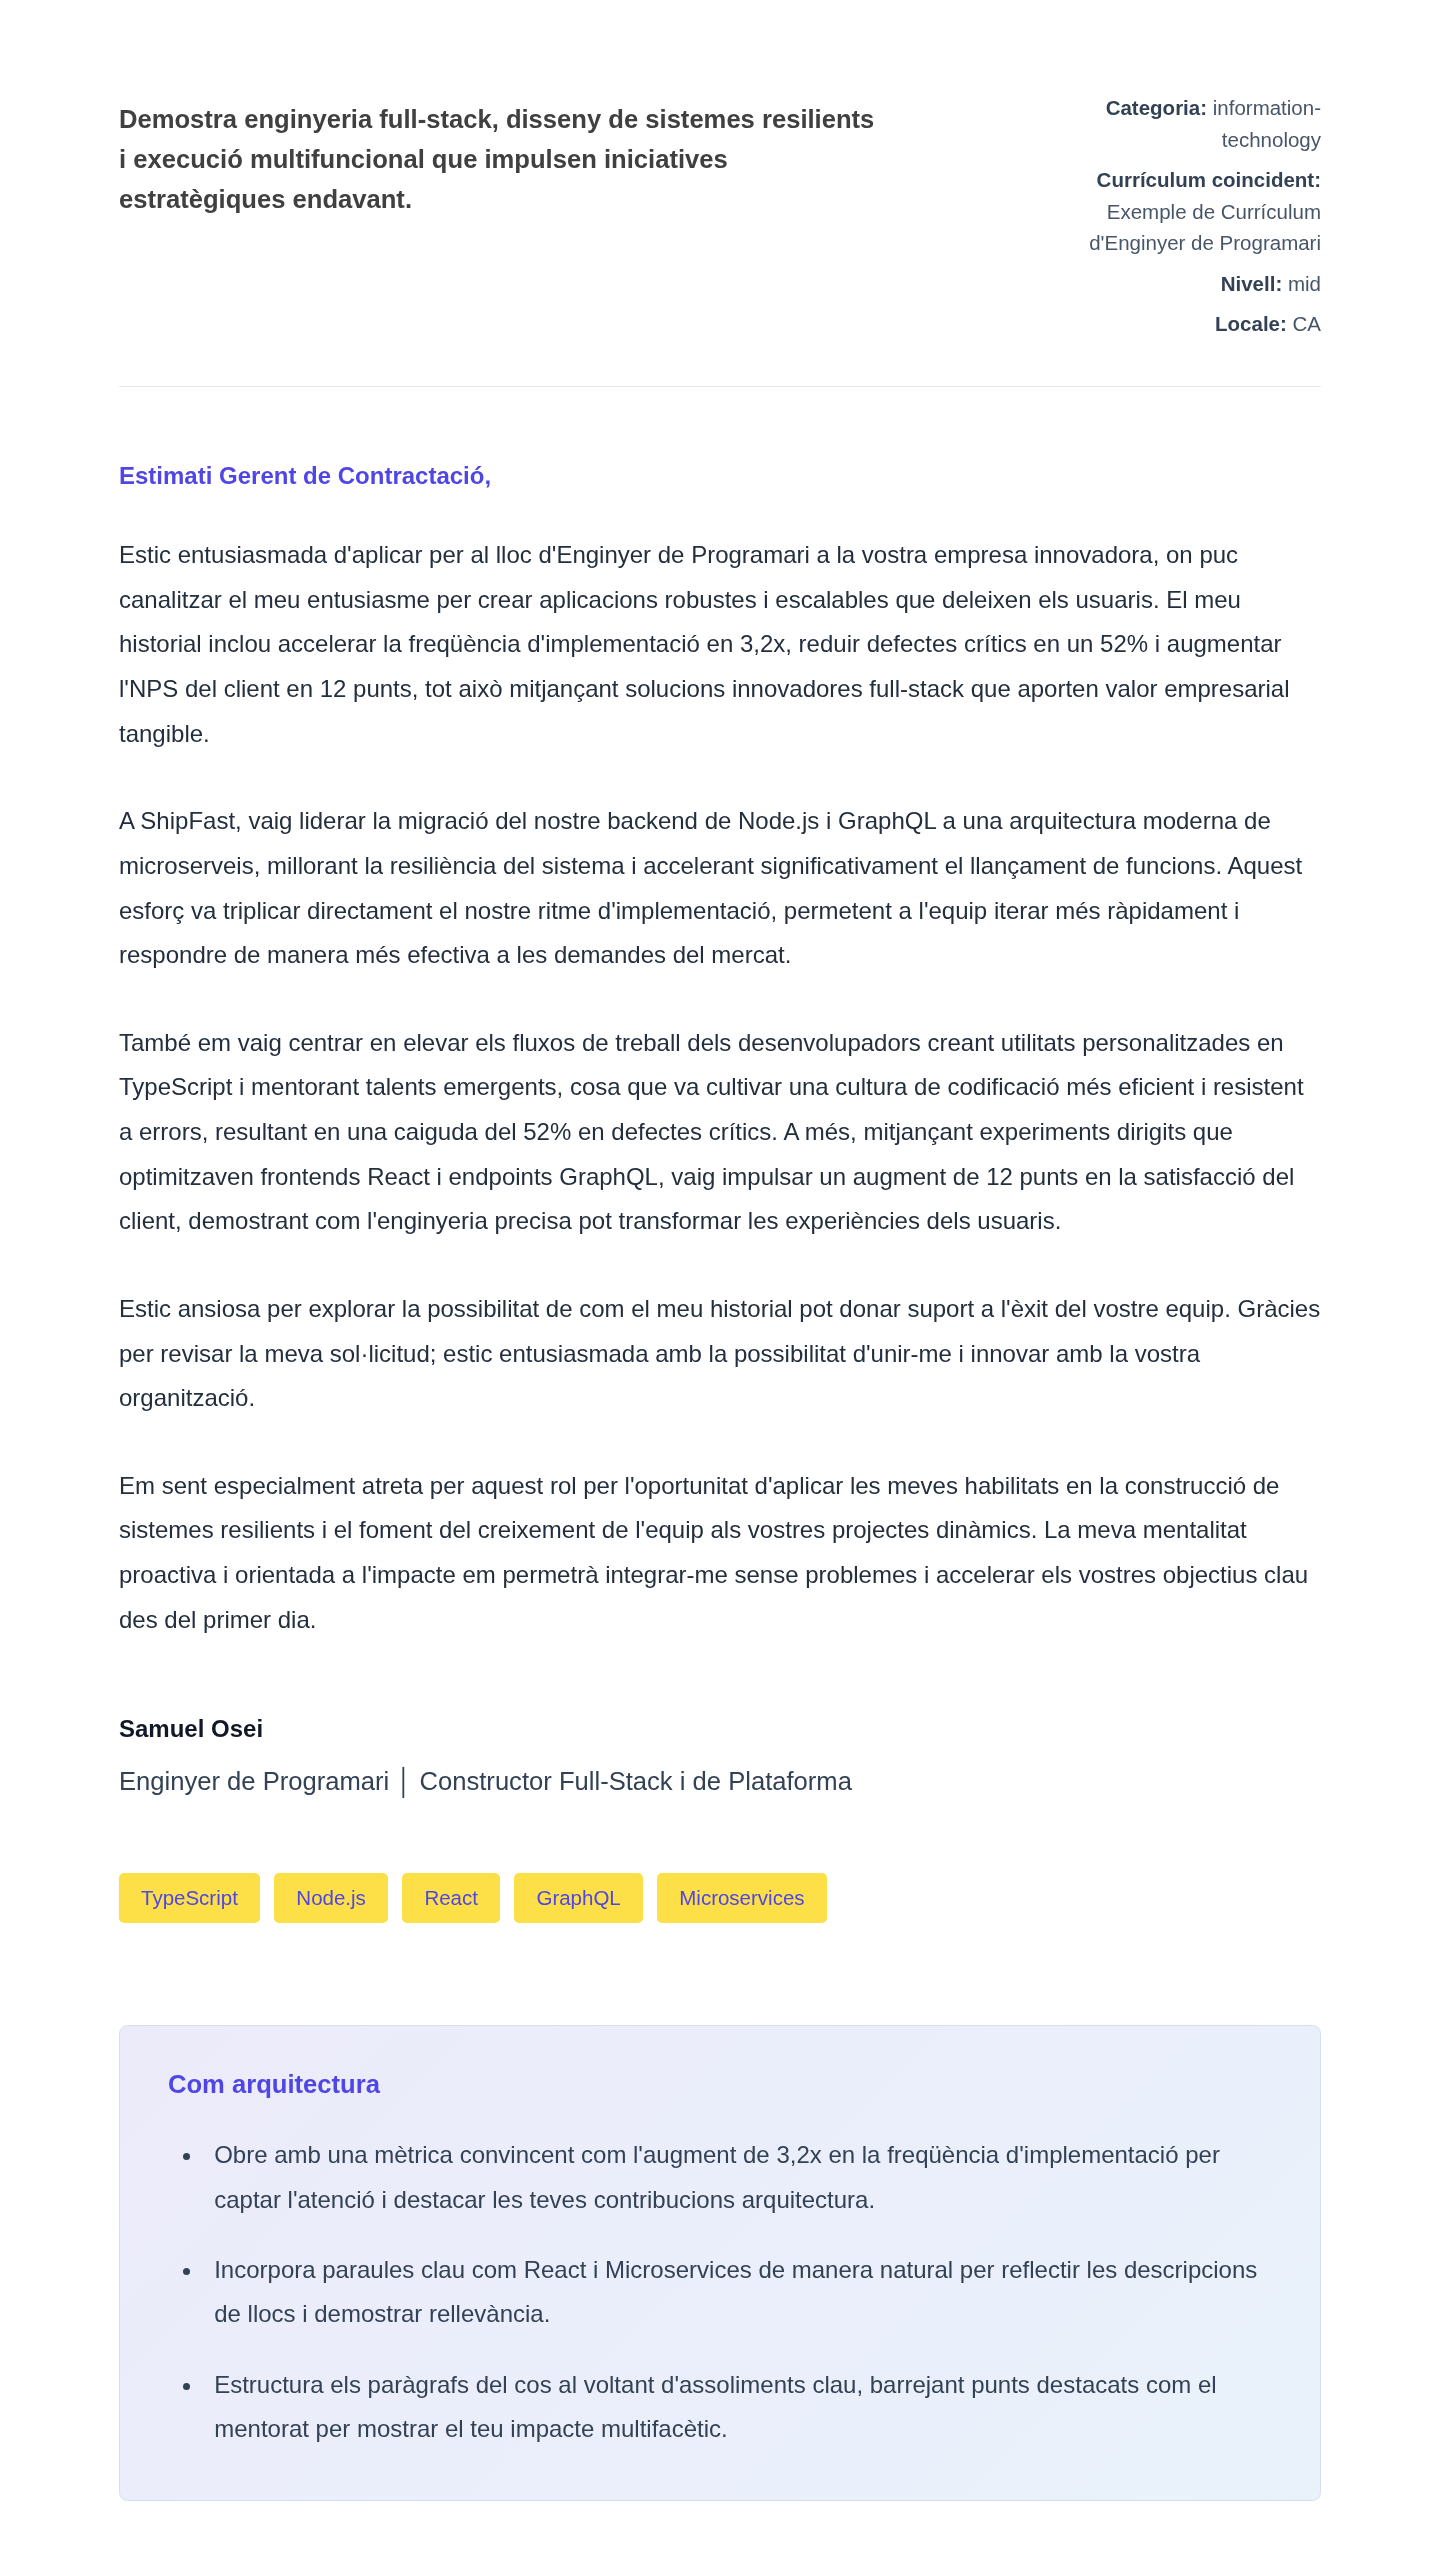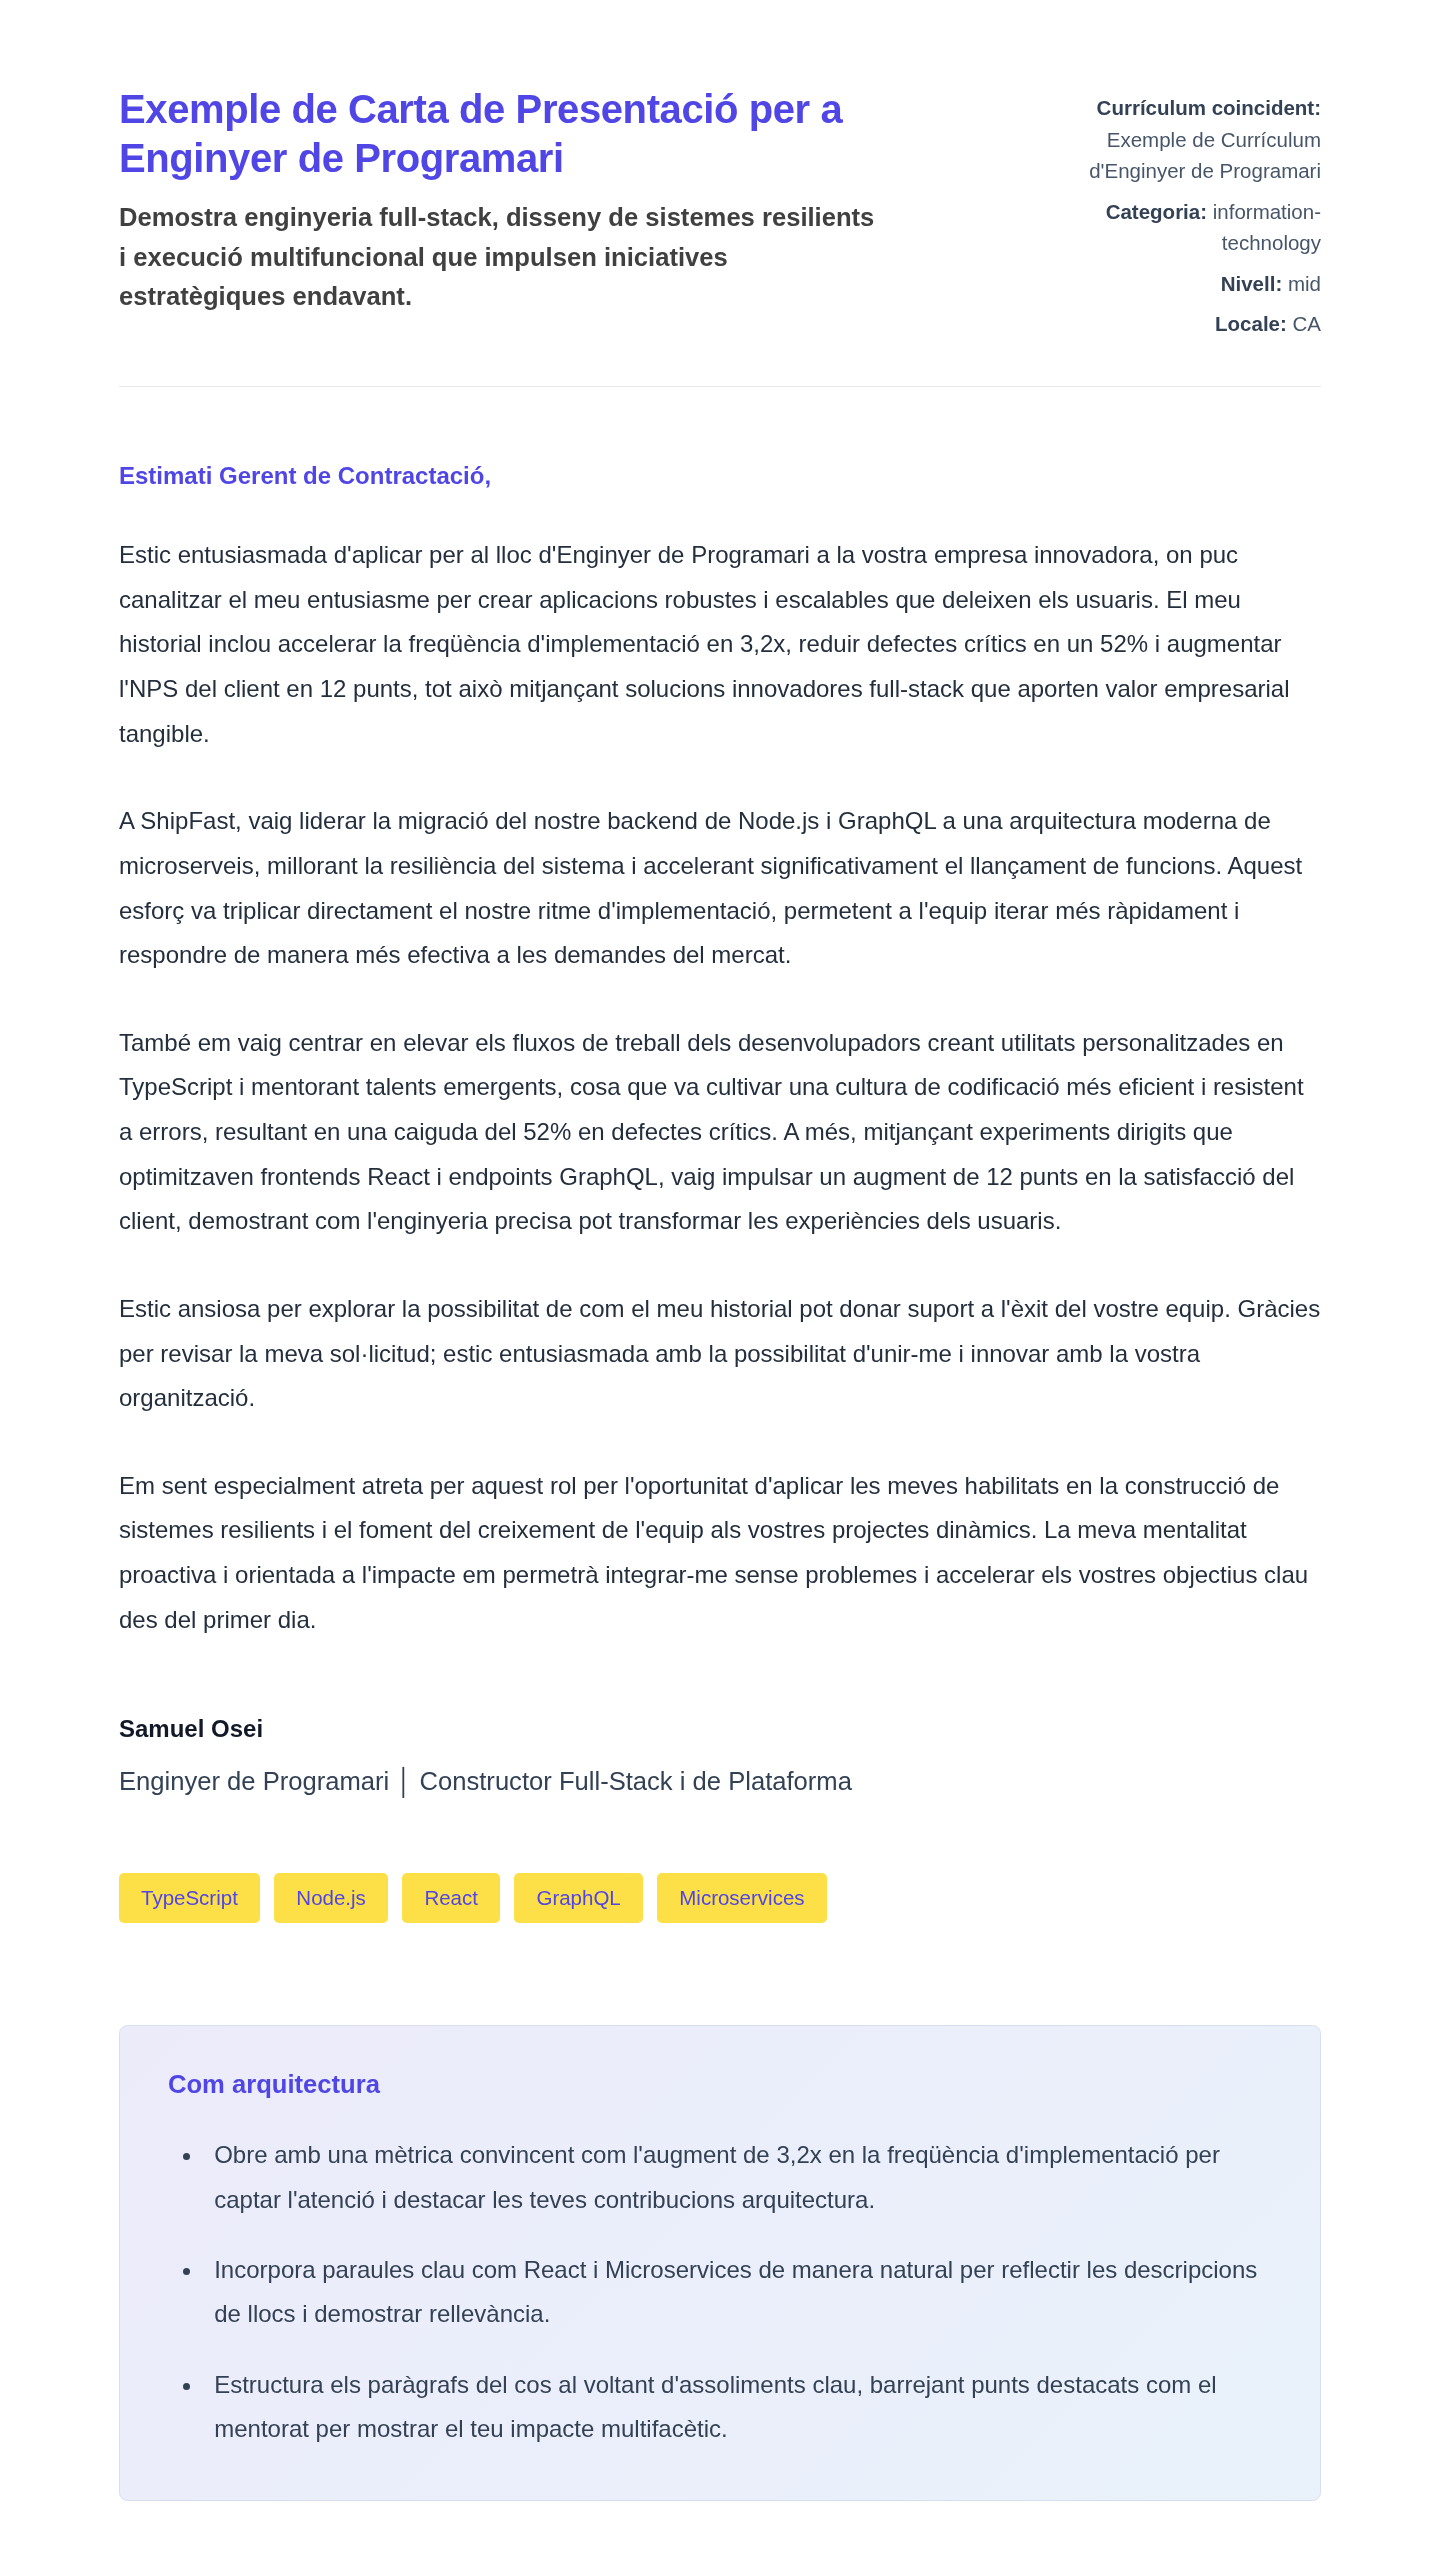--- a/index.html
+++ b/index.html
@@ -128,31 +128,30 @@
   .tips-list li::marker { color: #334155; }
   .tips-list li:last-child { margin-bottom: 0; }
 </style>
 </head>
 <body>
 
 <div class="page">
 
   <div class="header">
     <div class="header-left">
-      <h1 class="doc-title">Exemple de Carta de Presentació per a Enginyer de Programari</h1>
       <div class="doc-subtitle">Demostra enginyeria full-stack, disseny de sistemes resilients i execució multifuncional que impulsen iniciatives estratègiques endavant.</div>
     </div>
     <div class="header-meta">
       <div class="meta-row">
+        <span class="meta-label">Categoria:</span>
+        <span>information-technology</span>
+      </div>
+      <div class="meta-row">
         <span class="meta-label">Currículum coincident:</span><br>
         <span>Exemple de Currículum d'Enginyer de Programari</span>
-      </div>
-      <div class="meta-row">
-        <span class="meta-label">Categoria:</span>
-        <span>information-technology</span>
       </div>
       <div class="meta-row">
         <span class="meta-label">Nivell:</span>
         <span>mid</span>
       </div>
       <div class="meta-row">
         <span class="meta-label">Locale:</span>
         <span>CA</span>
       </div>
     </div>

